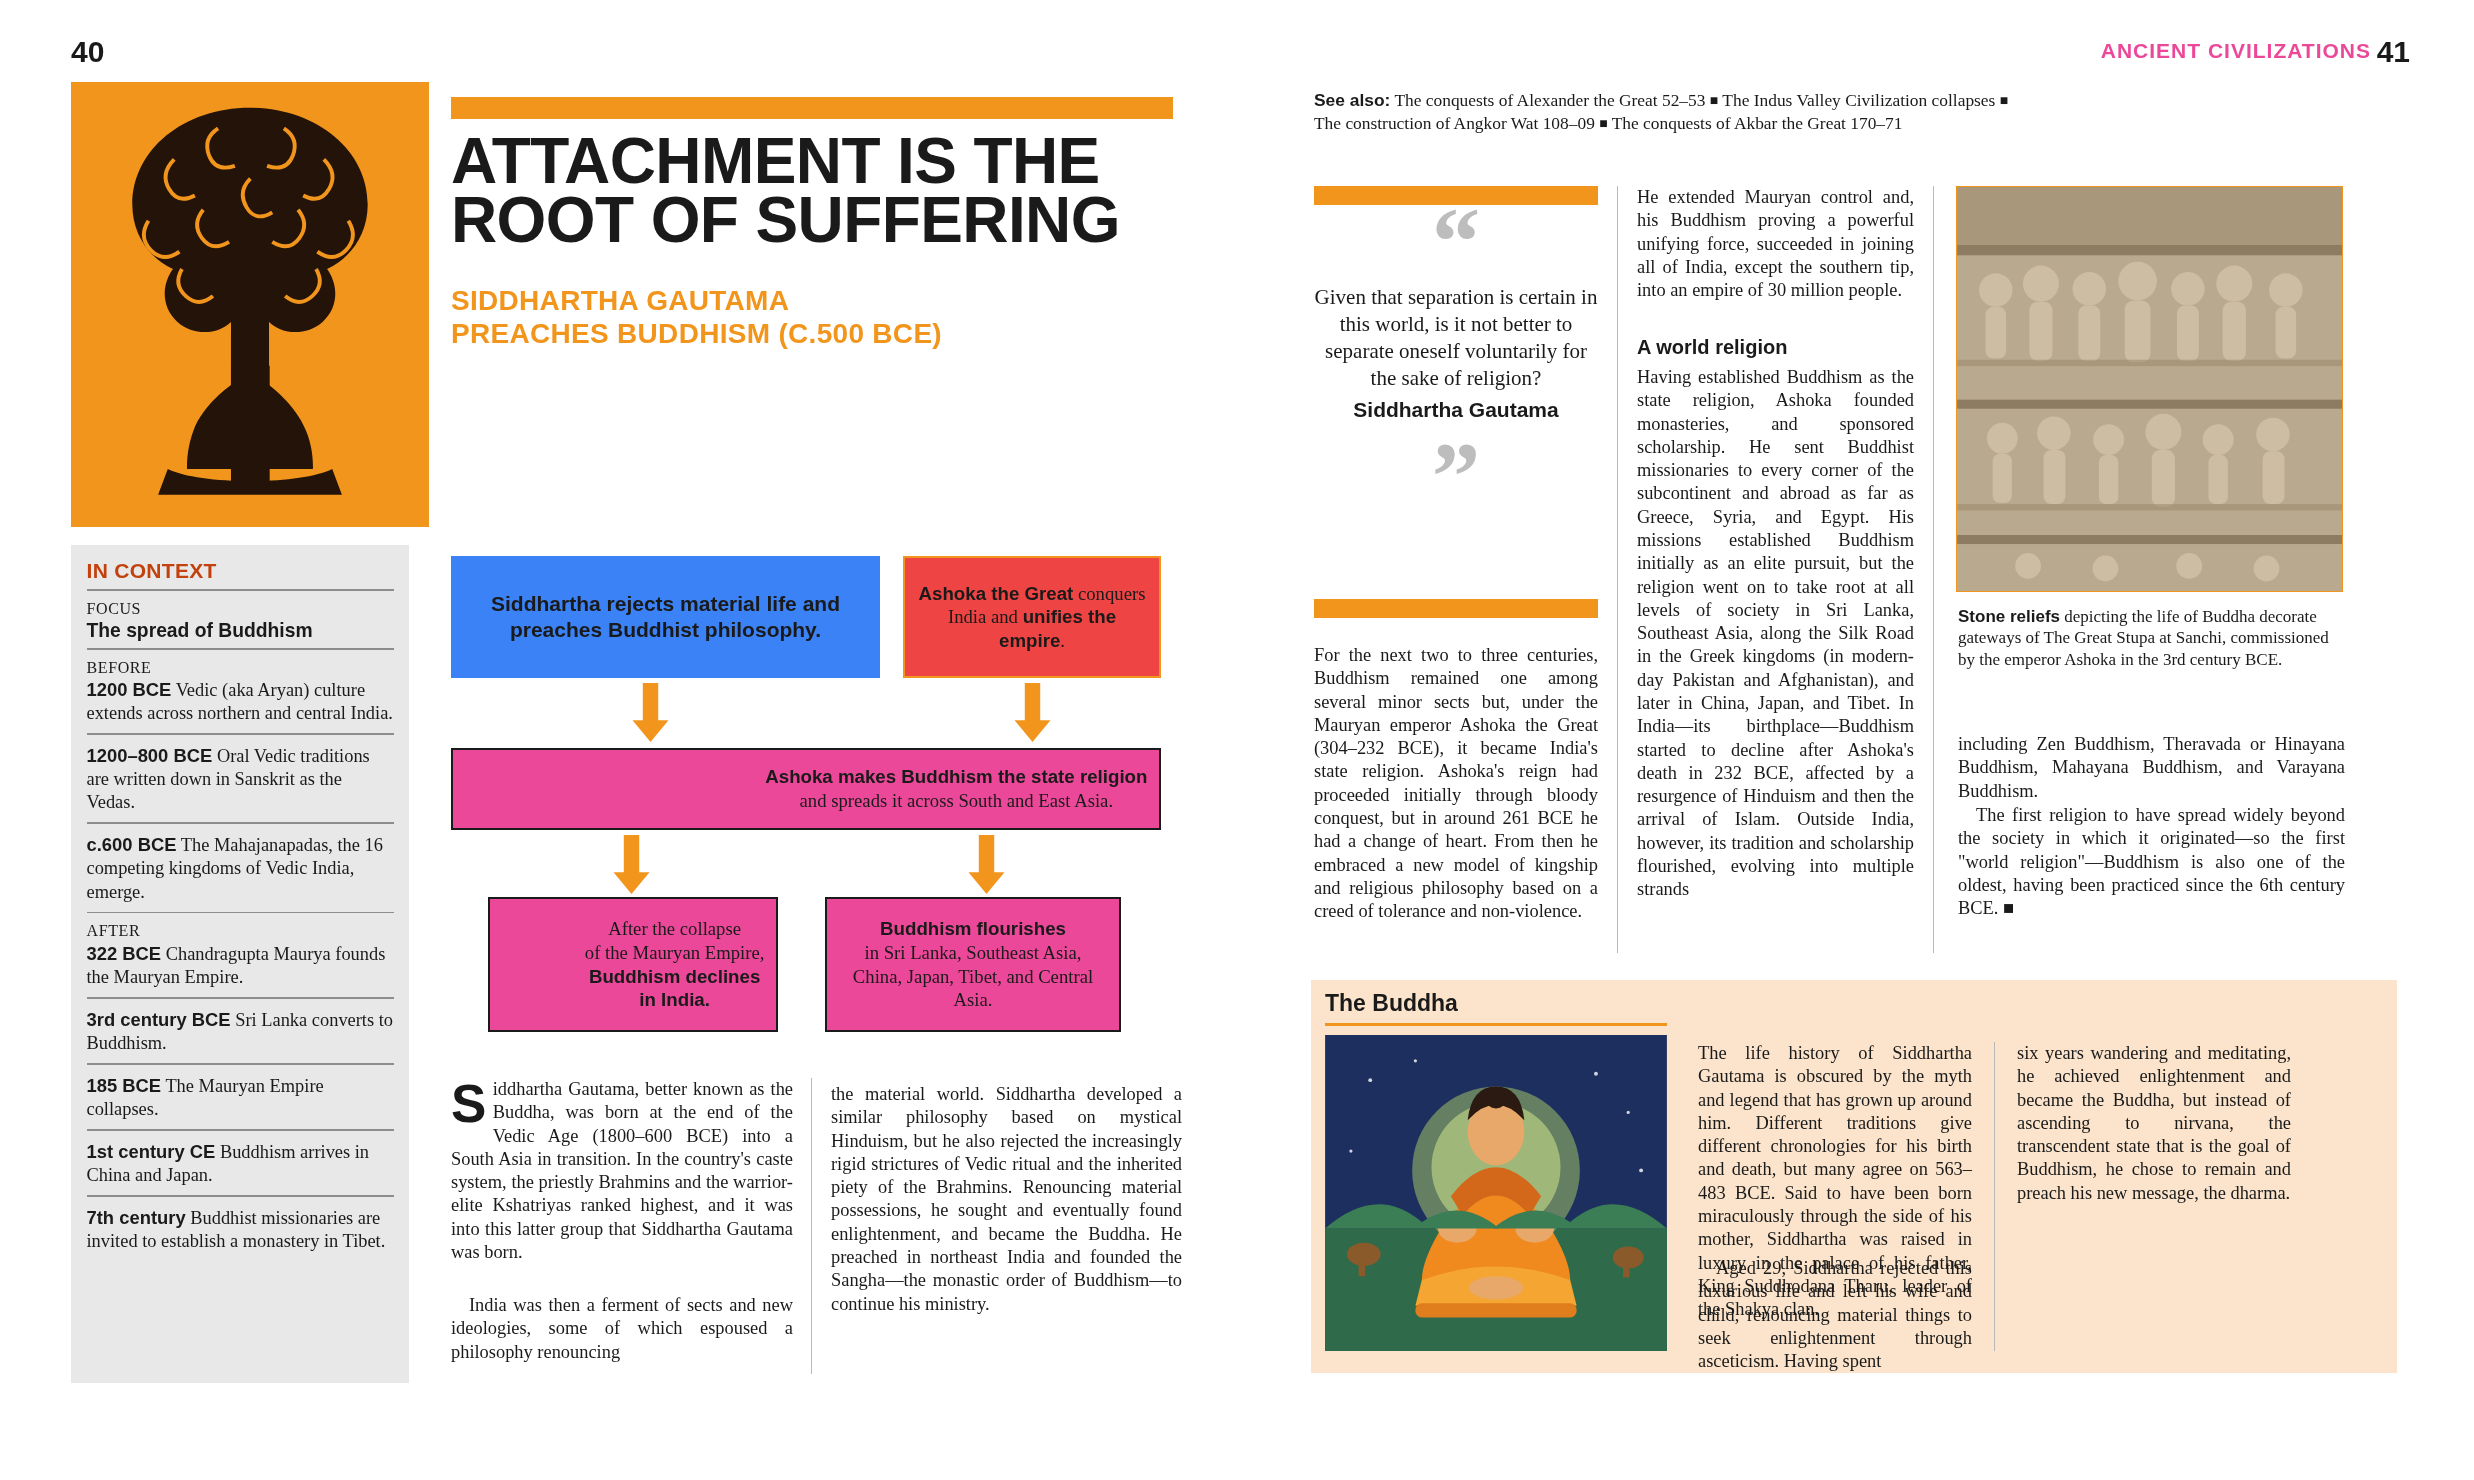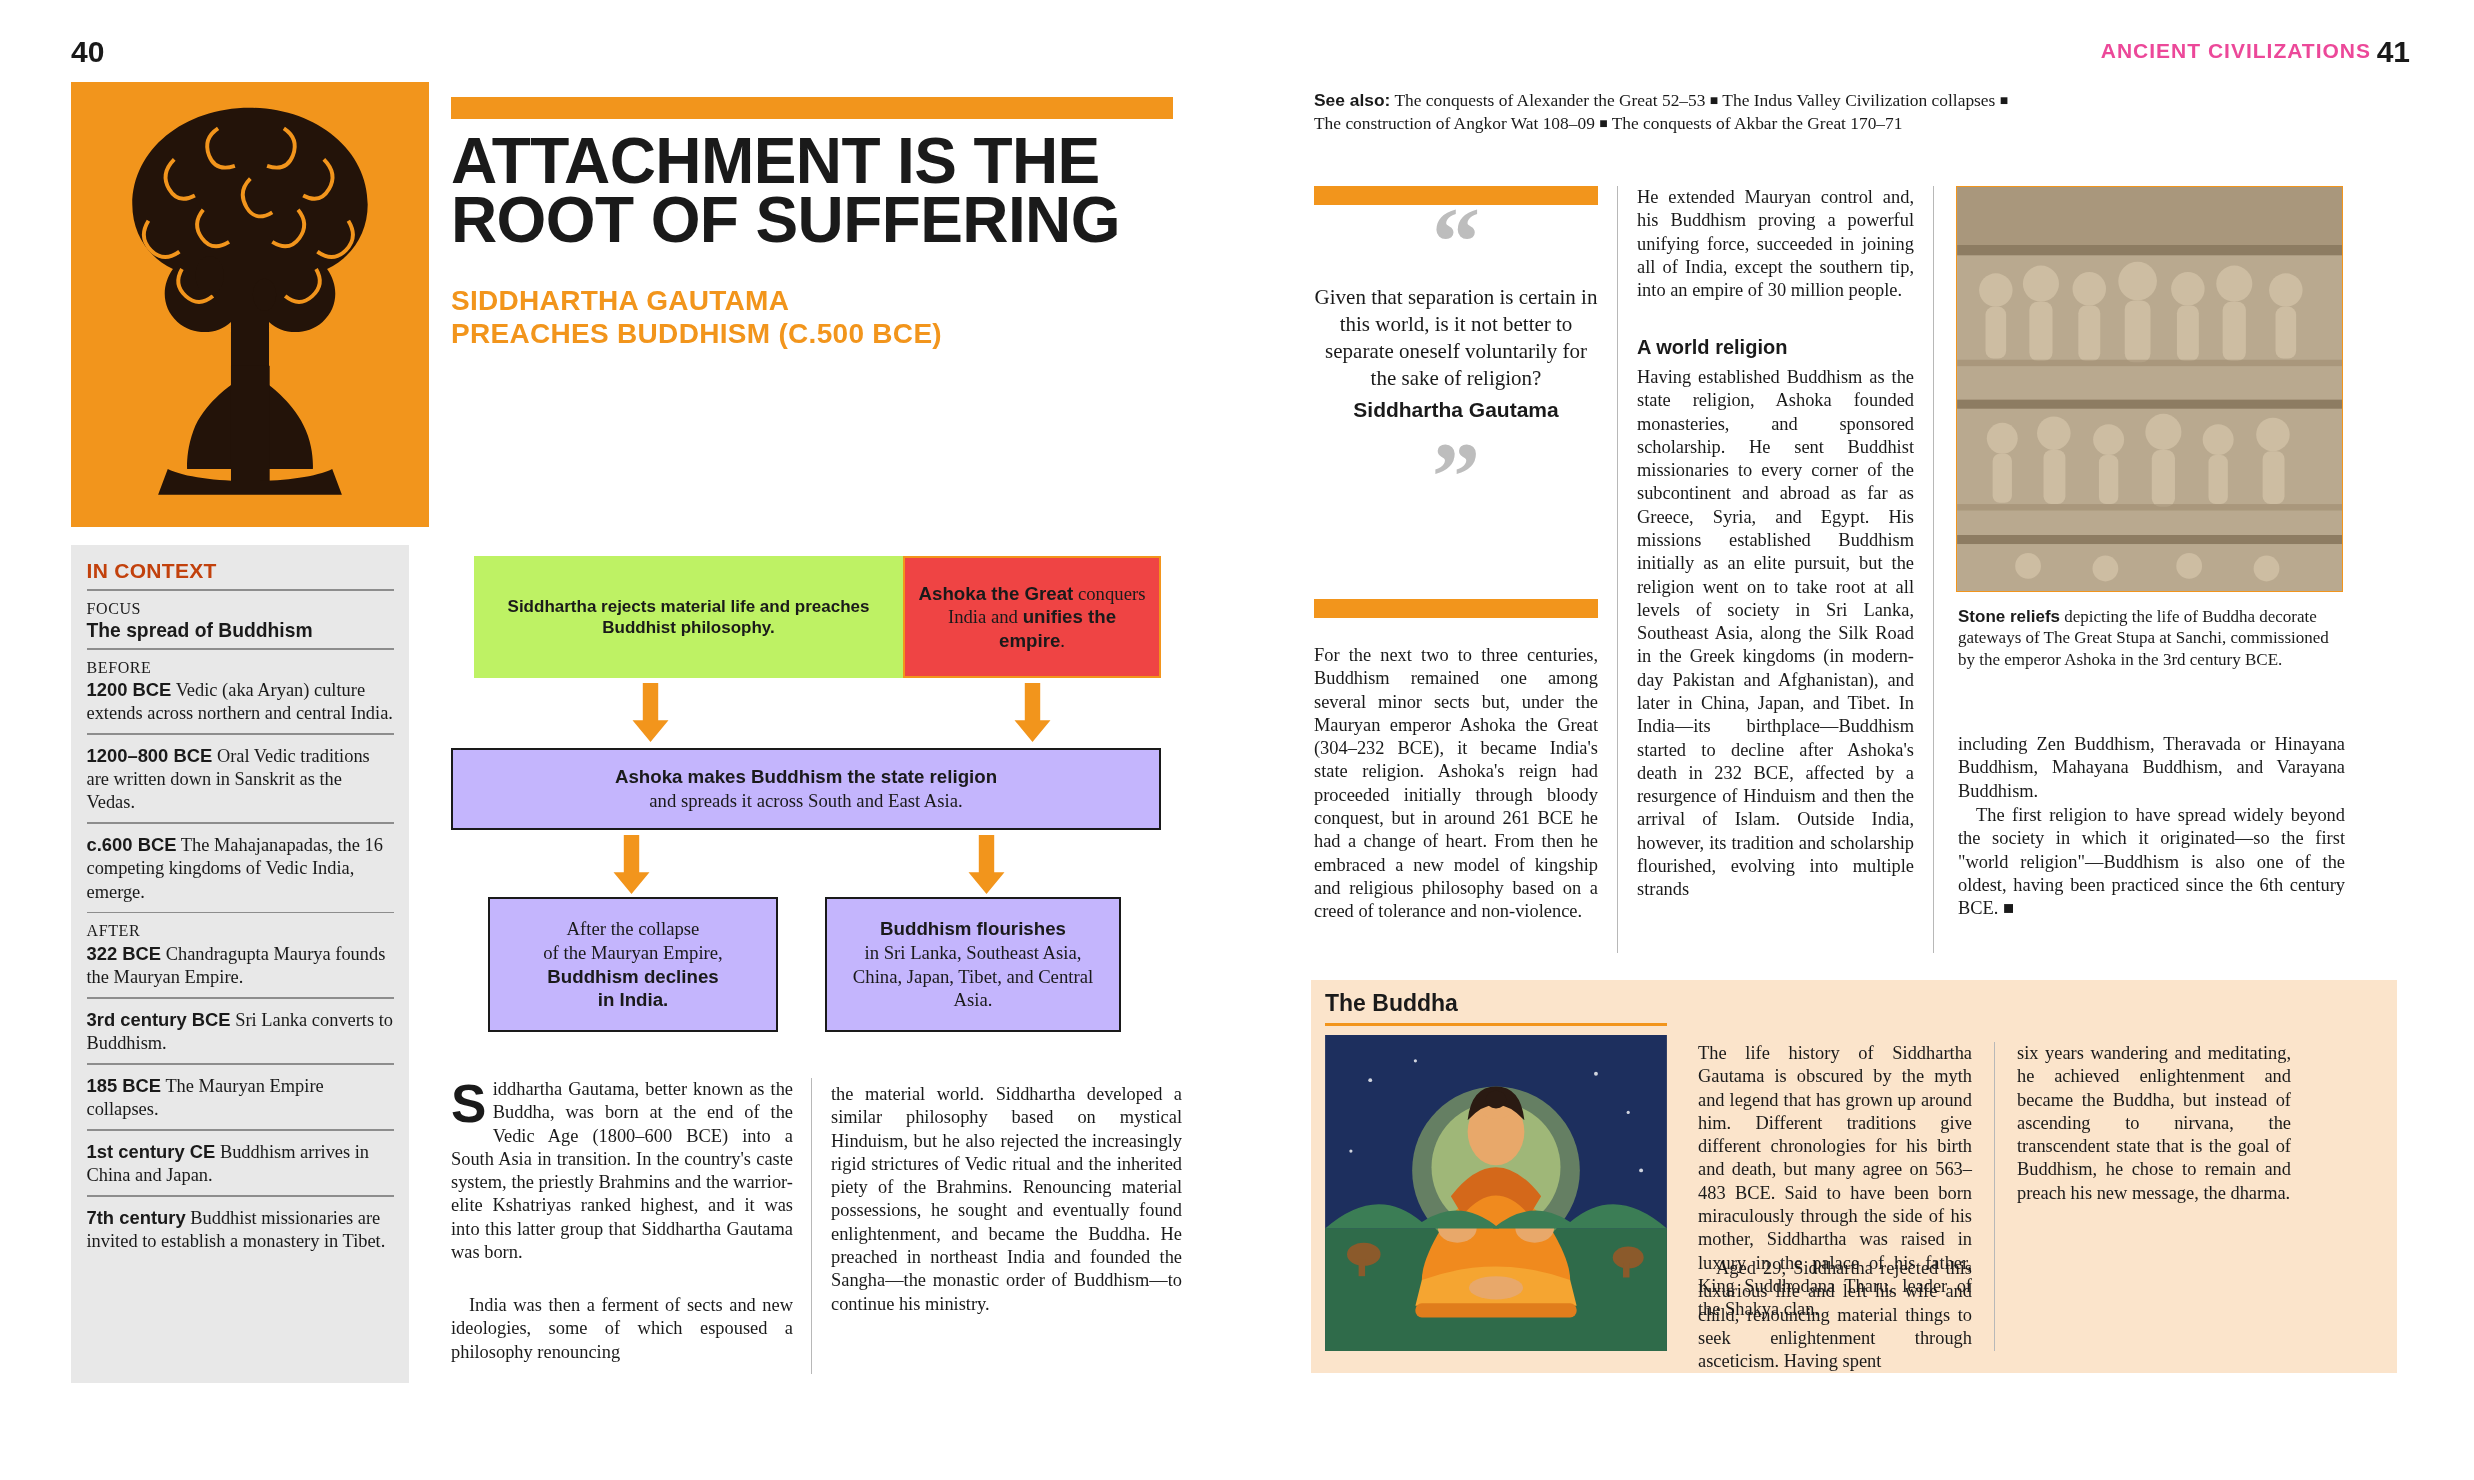--- a/index.html
+++ b/index.html
@@ -115,41 +115,40 @@
   
   .flow { position: absolute; left: 451px; top: 0; width: 741px; }
   .fbox {
     position: absolute;
     box-sizing: border-box;
     text-align: center;
     font-size: 18.4px;
     line-height: 1.24;
   }
   .fbox-orange {
-    background: #bef264;
-    font-family: "Liberation Sans", sans-serif;
-    font-weight: bold;
-    font-size: 17px;
+    background: #3b82f6;
+    font-family: "Liberation Sans", sans-serif;
+    font-weight: bold;
+    font-size: 21px;
     color: #1a1a1a;
     display: flex; align-items: center; justify-content: center;
     padding: 6.4px 11.6px;
-    margin-left: 23px;
   }
   .fbox-outline {
     border: 2.6px solid #f2951c;
     background: #ef4444;
     display: flex; align-items: center; justify-content: center;
     padding: 6.4px 10.3px;
     font-size: 18.7px;
     line-height: 1.25;
   }
   .fbox-black {
     border: 2.6px solid #1a1a1a;
-    background: #c4b5fd;
-    display: flex; align-items: center; justify-content: center;
+    background: #ec4899;
+    display: flex; align-items: center; justify-content: flex-end;
     padding: 6.4px 11.6px;
     font-size: 18.7px;
     line-height: 1.28;
   }
   .fbox b { font-family: "Liberation Sans", sans-serif; font-weight: bold; }
 
   .arrow { position: absolute; }
 
   
   .lcol {

